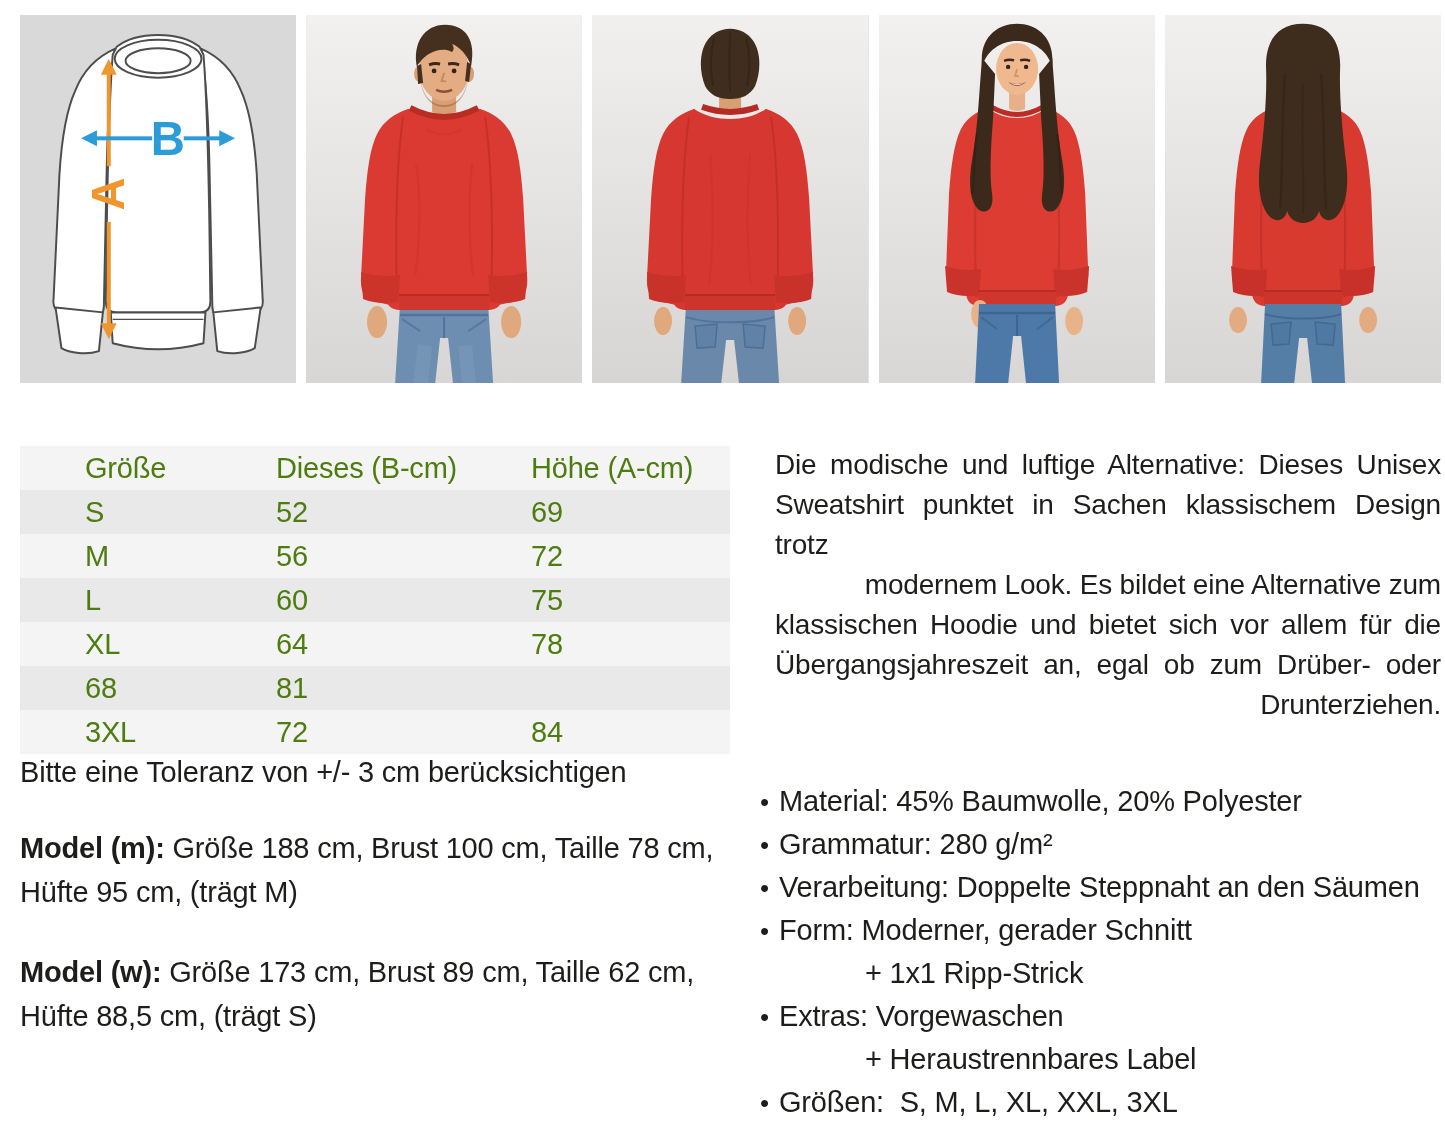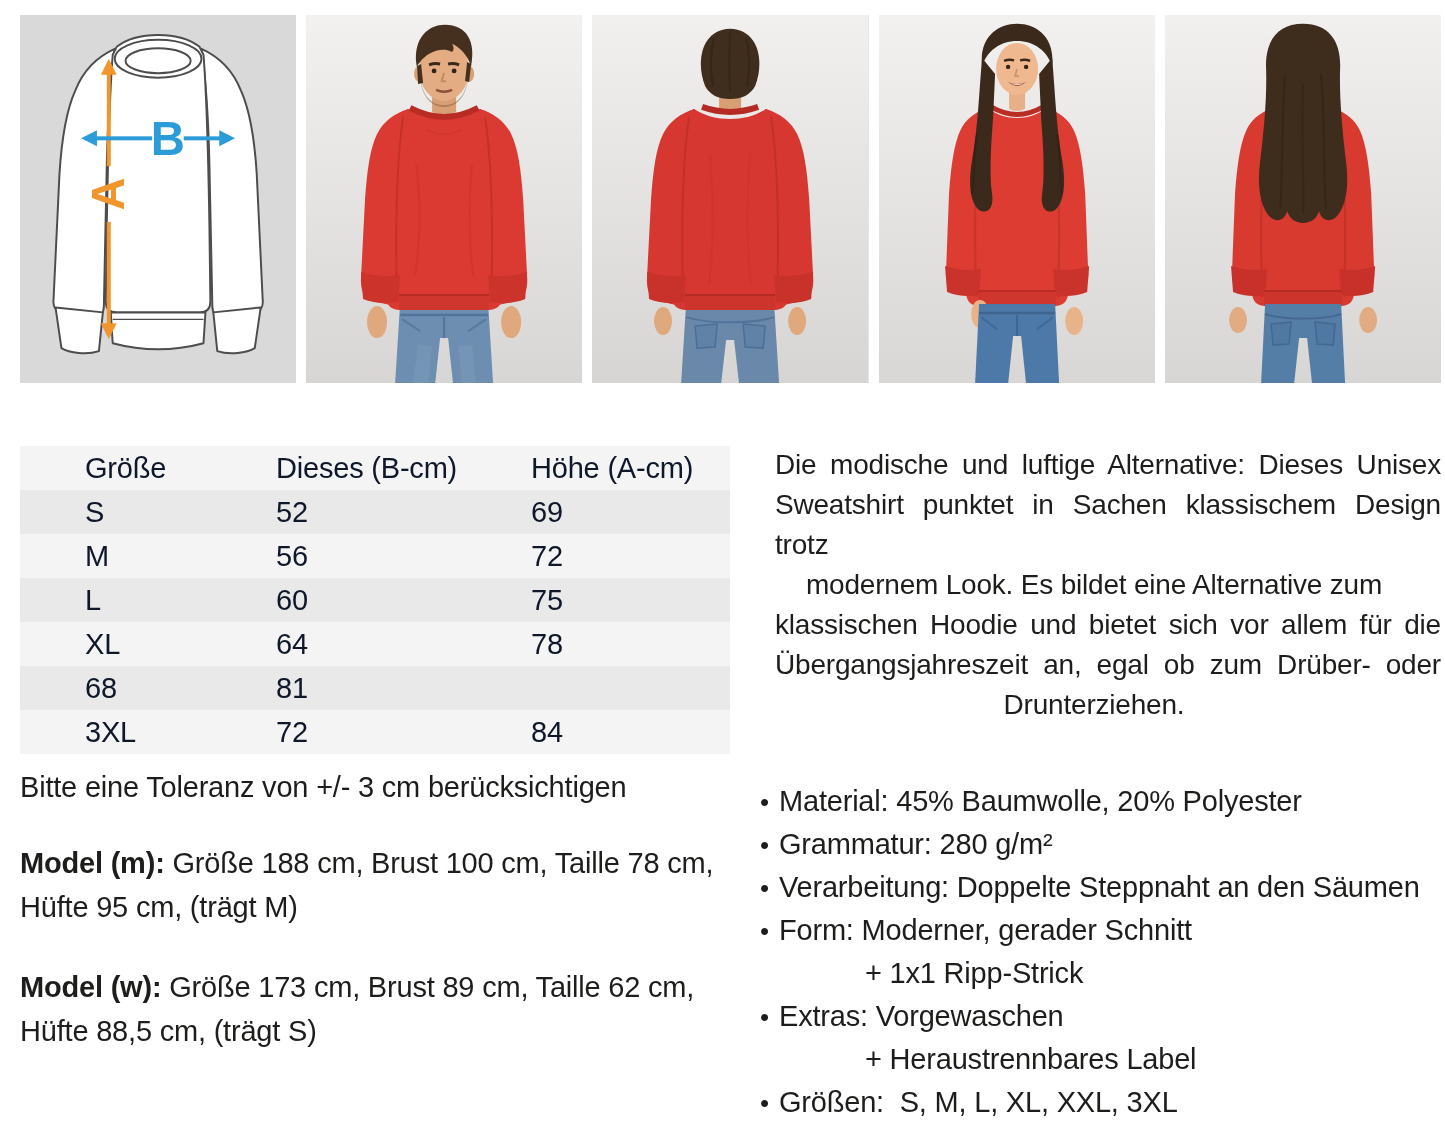--- a/index.html
+++ b/index.html
@@ -11,33 +11,33 @@
   }
   .page { position:absolute; inset:0; }
 
   
   .gallery { position:absolute; left:20px; top:15px; right:4px; height:368px; display:flex; gap:10px; }
   .panel { flex:1 1 0; height:368px; overflow:hidden; background:#e6e6e6; }
   .panel svg { width:100%; height:100%; display:block; }
 
   
   .left-col { position:absolute; left:20px; top:446px; width:710px; }
-  .size-table { width:710px; font-size:29px; color:#0f172a; letter-spacing:-0.2px; }
+  .size-table { width:710px; font-size:29px; color:#4d7c0f; letter-spacing:-0.2px; }
   .t-row { display:grid; grid-template-columns:256px 255px 1fr; align-items:center; height:44px; }
   .t-row > div:first-child { padding-left:65px; }
   .t-row.shade-a { background:#f4f4f4; }
   .t-row.shade-b { background:#e9e9e9; }
 
-  .tolerance { margin-top:15px; font-size:29px; line-height:36px; color:#1d1d1b; letter-spacing:-0.2px; }
+  .tolerance { margin-top:0; font-size:29px; line-height:36px; color:#1d1d1b; letter-spacing:-0.2px; }
   .model-block { margin-top:36px; font-size:29px; line-height:44px; letter-spacing:-0.2px; white-space:pre-wrap; }
   .model-block .mlabel { font-weight:bold; }
 
   
   .right-col { position:absolute; left:747px; top:445px; width:694px; }
-  .desc p.line { font-size:28px; line-height:40px; letter-spacing:-0.2px; text-align:center; }
+  .desc p.line { font-size:28px; line-height:40px; letter-spacing:-0.2px; text-align:right; }
   .desc p.line.j { text-align:justify; text-align-last:justify;margin-left:28px; }
   .bullets { margin-top:60px; }
   .b-row { display:flex; align-items:baseline; height:43px; font-size:29px; letter-spacing:-0.2px; }
   .b-row .dot { width:19px; padding-left:13px; font-size:26px; color:#1d1d1b; flex:0 0 32px; }
   .b-row .b-text { white-space:pre-wrap; }
   .b-row.indent { padding-left:118px; }
 </style>
 </head>
 <body>
 

